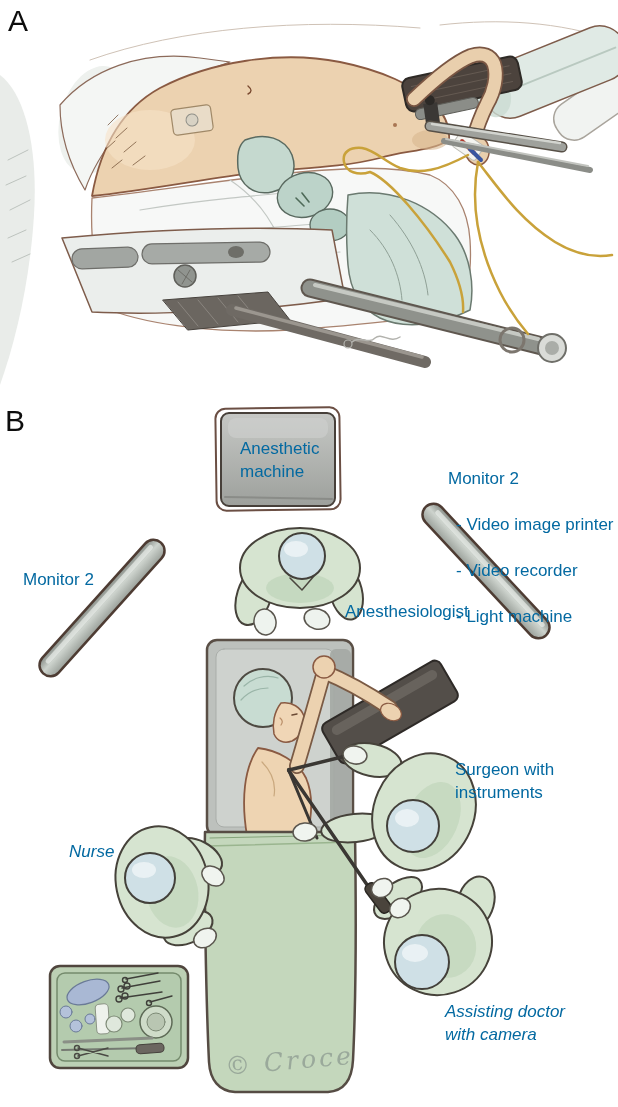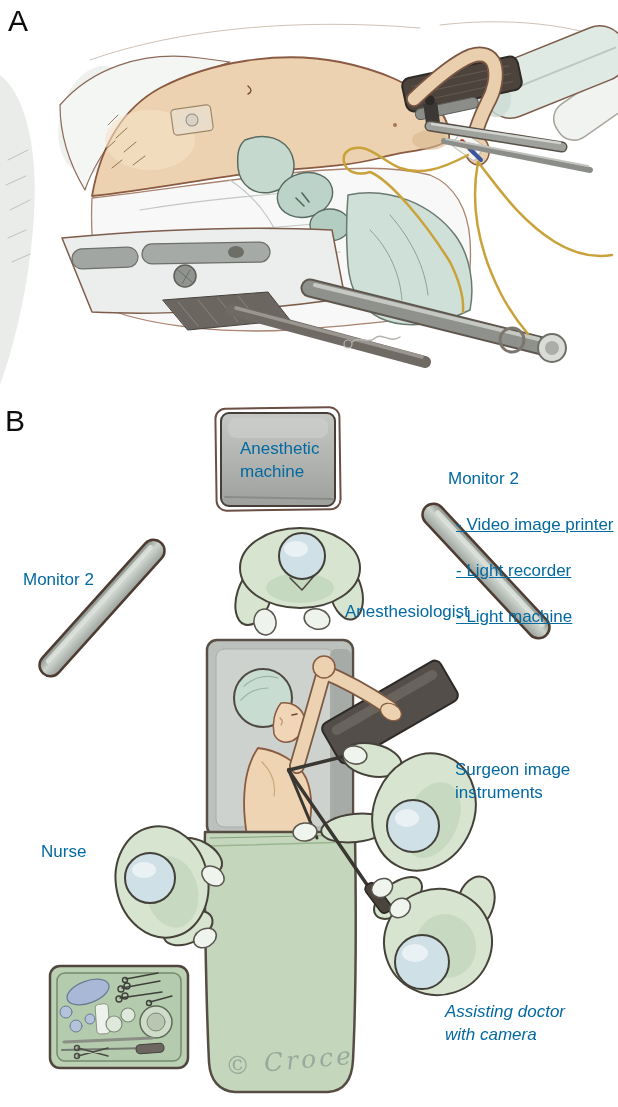--- a/index.html
+++ b/index.html
@@ -7,21 +7,21 @@
     position:relative; width:618px; height:1107px;
     background:#ffffff; overflow:hidden;
     font-family:"Liberation Sans", sans-serif;
   }
   .art { position:absolute; left:0; top:0; }
   .lbl {
     position:absolute; font-family:"Liberation Sans", sans-serif;
     font-size:17px; line-height:23px; color:#0369a1; white-space:pre-line;
   }
   .panel-letter { font-size:30px; line-height:30px; color:#0d0d0d; }
-  .m2-item { margin-left:8px;text-decoration:underline; }
+  .m2-item { margin-left:8px; }
   .signature {
     position:absolute; font-family:"DejaVu Serif", serif; font-style:italic;
     font-size:25px; color:#9aa99b; letter-spacing:3px;
     transform:rotate(-5deg); transform-origin:left top;
   }
 </style>
 </head>
 <body>
 
 <div class="canvas">
@@ -296,31 +296,31 @@
 <div class="lbl panel-letter" style="left:8px; top:6px;">A</div>
 
 <div class="lbl panel-letter" style="left:5px; top:406px;">B</div>
 
 <div class="lbl" style="left:240px; top:437px;">Anesthetic
 machine</div>
 
 <div class="lbl" style="left:448px; top:444px;">
   <div>Monitor 2</div>
   <div class="m2-item">- Video image printer</div>
-  <div class="m2-item">- Light recorder</div>
+  <div class="m2-item">- Video recorder</div>
   <div class="m2-item">- Light machine</div>
 </div>
 
 <div class="lbl" style="left:23px; top:568px;">Monitor 2</div>
 
 <div class="lbl" style="left:345px; top:600px;">Anesthesiologist</div>
 
-<div class="lbl" style="left:455px; top:758px;">Surgeon image
+<div class="lbl" style="left:455px; top:758px;">Surgeon with
 instruments</div>
 
-<div class="lbl" style="left:41px; top:840px;">Nurse</div>
+<div class="lbl" style="left:69px; top:840px;font-style:italic;">Nurse</div>
 
 <div class="lbl" style="left:445px; top:1000px;font-style:italic;">Assisting doctor
 with camera</div>
 
 <div class="signature" style="left:224px; top:1052px;">© Croce</div>
 
 </div>
 
 </body></html>

